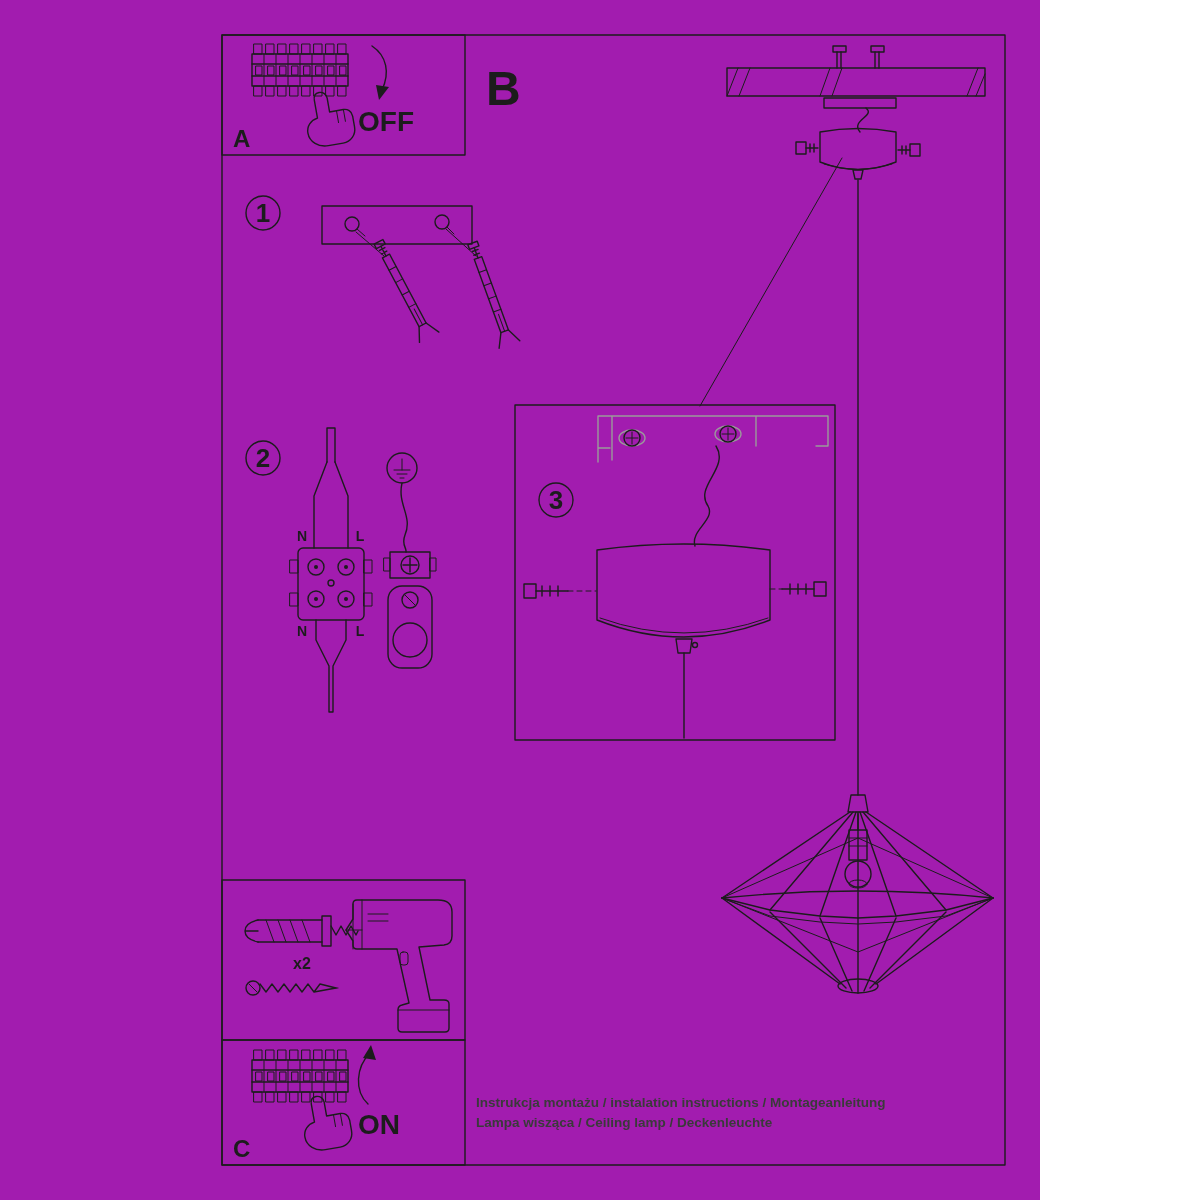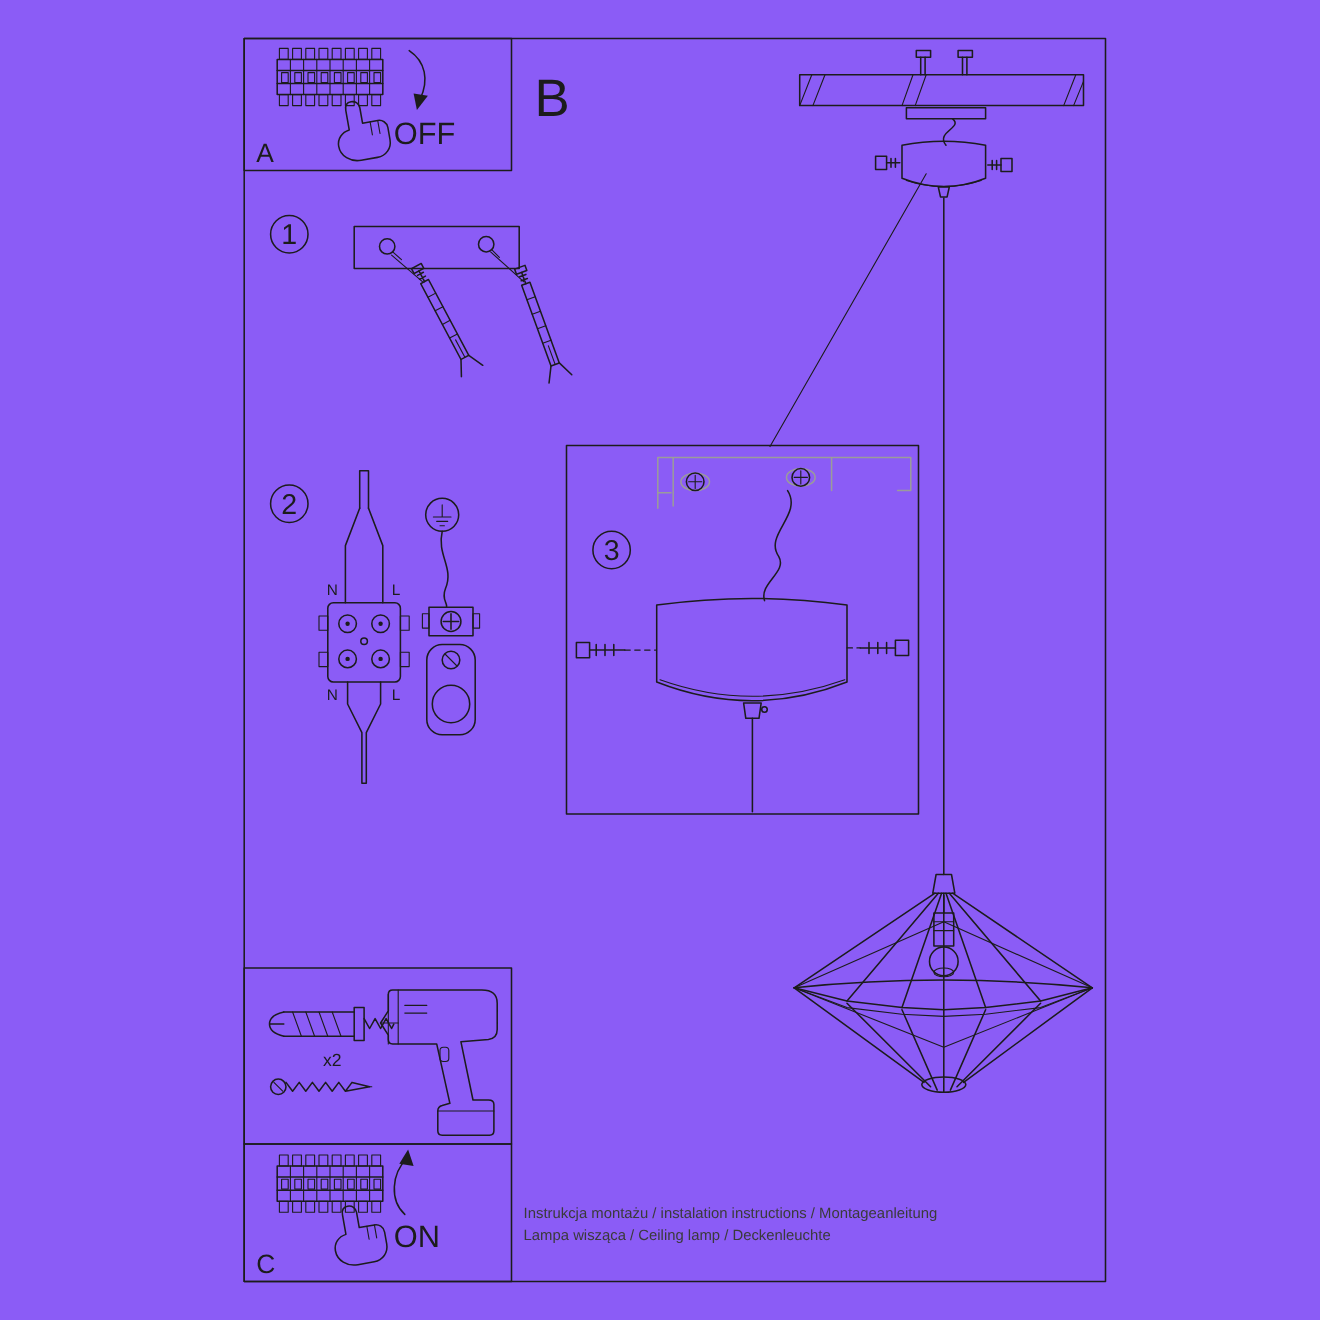--- a/index.html
+++ b/index.html
@@ -1,16 +1,16 @@
 <!DOCTYPE html>
 <html><head>
 <meta charset="utf-8">
 <style>
   html,body{margin:0;padding:0;background:#ffffff;width:1200px;height:1200px;overflow:hidden;}
-  .sheet{position:relative;width:1200px;height:1200px;background:#8b5cf6;}
+  .sheet{position:relative;width:1040px;height:1200px;background:#a21caf;font-weight:bold;}
   svg{display:block;}
   svg path, svg rect, svg circle, svg ellipse, svg line, svg polyline, svg polygon, svg use{
     stroke:#1c1c1c; fill:none; stroke-width:1.4; stroke-linecap:round; stroke-linejoin:round;
   }
   .thin{stroke-width:1;}
   .dash{stroke-dasharray:5 4;}
   .gray path, .gray rect, .gray circle, .gray ellipse, .gray line{stroke:#9b9b9b;}
   .filled{fill:#1c1c1c;stroke:none;}
   text{font-family:"Liberation Sans",sans-serif;fill:#1c1c1c;stroke:none;}
   .big-letter{font-size:48px;}

